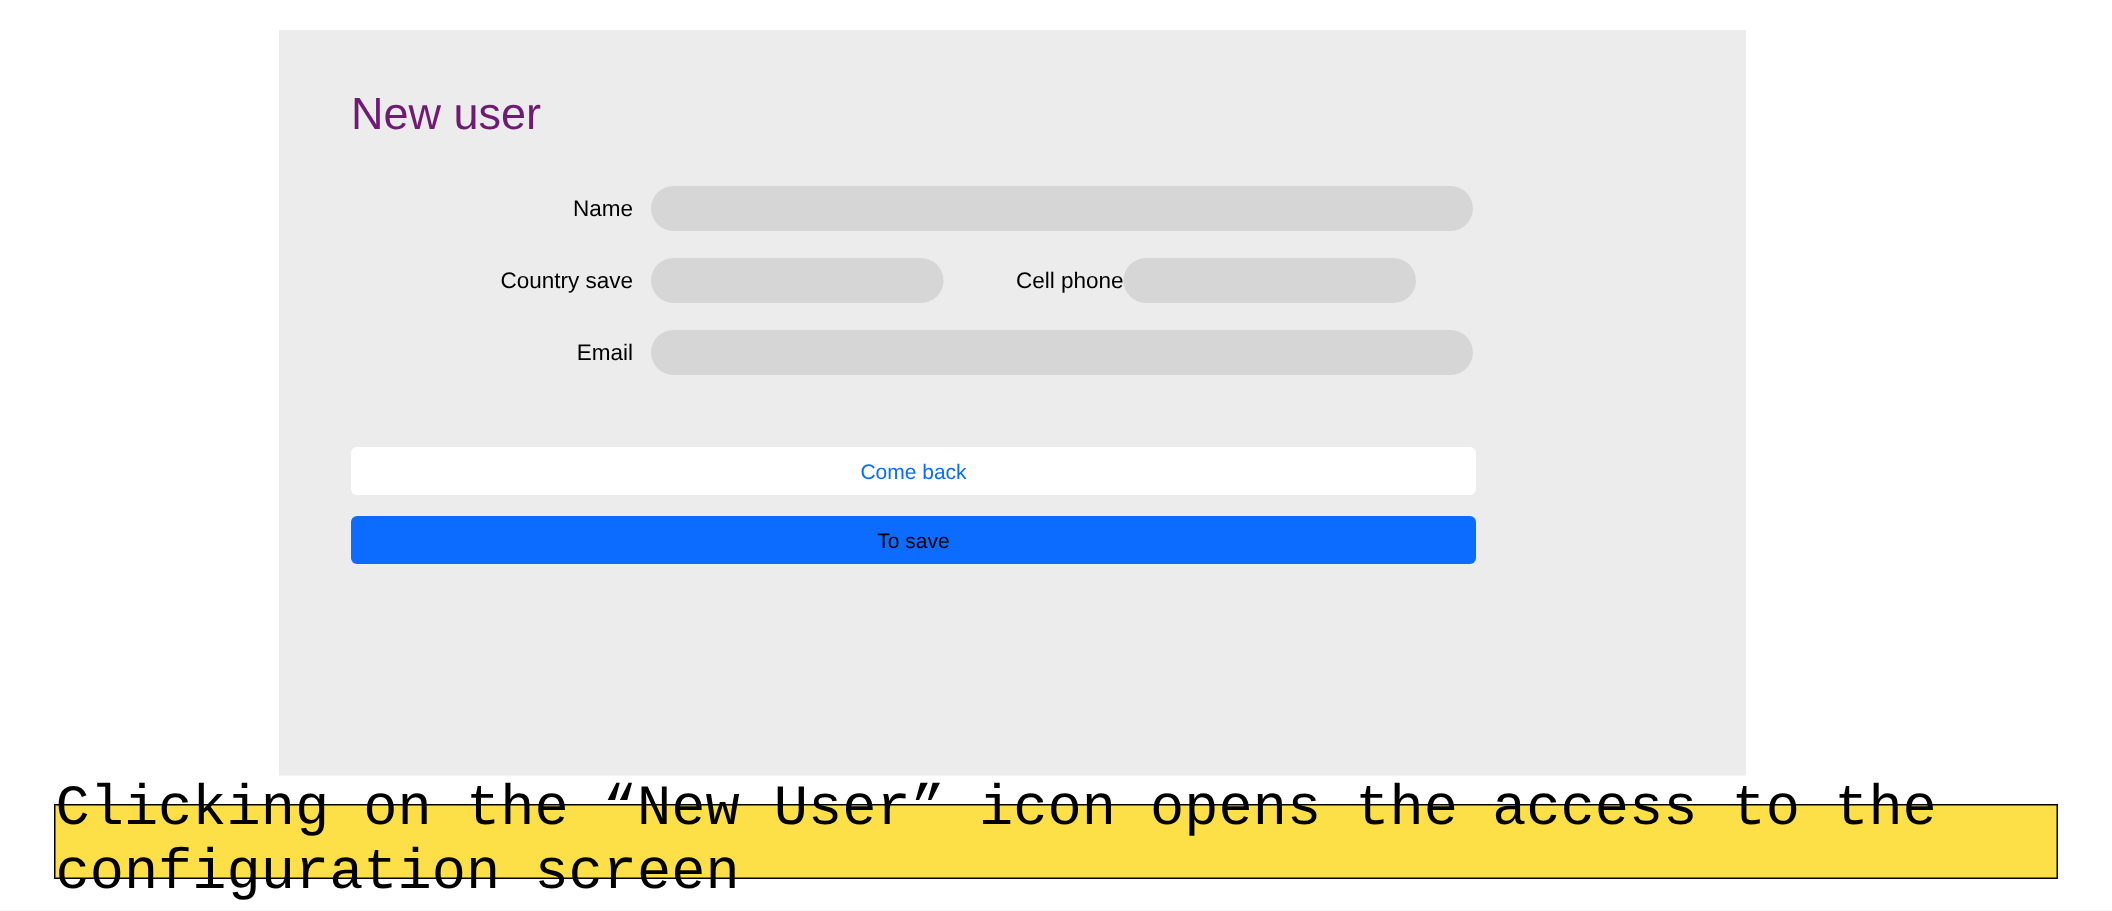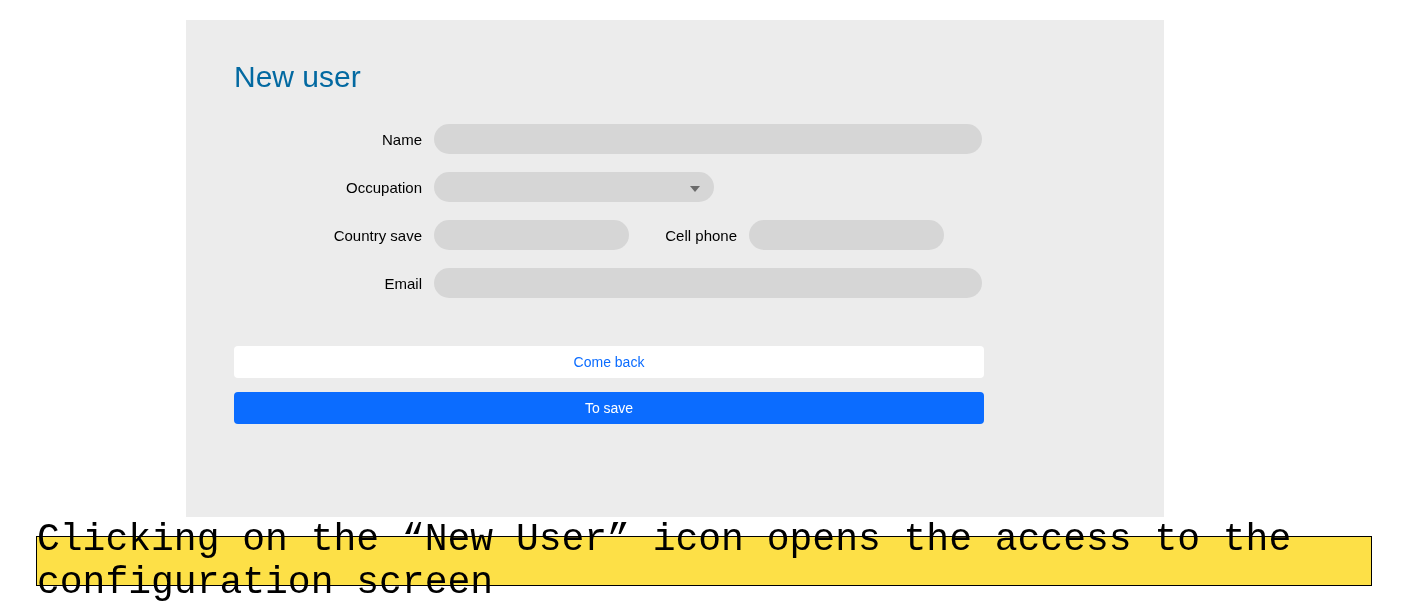--- a/index.html
+++ b/index.html
@@ -14,41 +14,40 @@
   .panel {
     position: absolute;
     left: 186px;
     top: 20px;
     width: 978px;
     height: 497px;
     background: #ececec;
     padding: 40px 48px 30px 48px;
   }
   .panel-title {
-    color: #0369a1;
+    color: #701a75;
     font-size: 30px;
     font-weight: 400;
     margin: 0 0 30px 0;
   }
   .form-row {
     display: flex;
     align-items: center;
     margin-bottom: 18px;
   }
   .lbl {
     width: 200px;
     text-align: right;
     padding-right: 12px;
     font-size: 15px;
     color: #000;
   }
   .lbl2 {
     width: 120px;
     text-align: right;
-    padding-right: 12px;
     font-size: 15px;
     color: #000;
   }
   .inp {
     height: 30px;
     border: none;
     border-radius: 15px;
     background: #d6d6d6;
     padding: 0 14px;
     font-size: 14px;
@@ -86,21 +85,21 @@
     justify-content: center;
     border: none;
     cursor: pointer;
   }
   .btn-secondary {
     background: #ffffff;
     color: #0b6cff;
   }
   .btn-primary {
     background: #0b6cff;
-    color: #ffffff;
+    color: #000000;
   }
   .caption-box {
     position: absolute;
     left: 36px;
     top: 536px;
     width: 1336px;
     height: 50px;
     border: 1px solid #000;
     display: flex;
     align-items: center;
@@ -115,31 +114,20 @@
 <body>
 
 <div class="panel">
   <h1 class="panel-title">New user</h1>
 
   <div class="form-row">
     <label class="lbl">Name</label>
     <input class="inp inp-full" type="text" value="" style="">
   </div>
 
-  <div class="form-row">
-    <label class="lbl">Occupation</label>
-    <div class="sel-wrap">
-      <input class="inp inp-med" type="text" readonly="" value="" style="">
-      <span class="sel-caret">
-        <svg width="10" height="6" viewBox="0 0 10 6">
-            <path d="M0 0 L5 6 L10 0 Z" fill="#6b6b6b"></path>
-          </svg>
-      </span>
-    </div>
-  </div>
 
   <div class="form-row">
     <label class="lbl">Country save</label>
     <input class="inp inp-short" type="text" value="" style="">
     <label class="lbl2">Cell phone</label>
     <input class="inp inp-short" type="text" value="" style="">
   </div>
 
 
   <div class="form-row">

